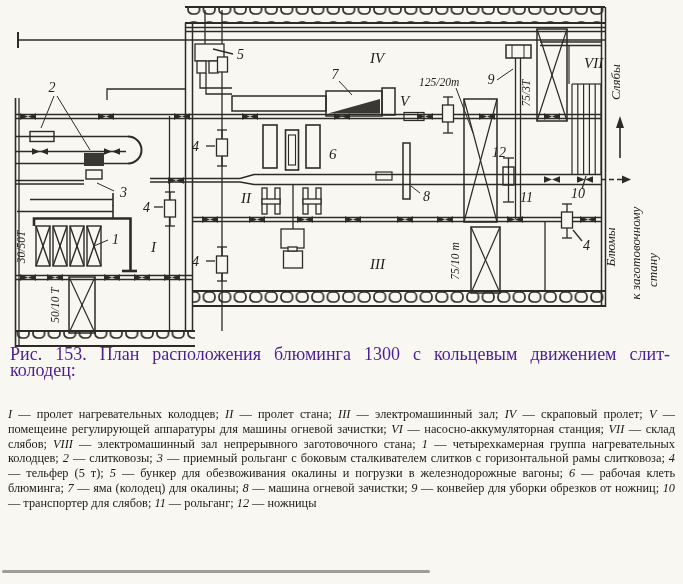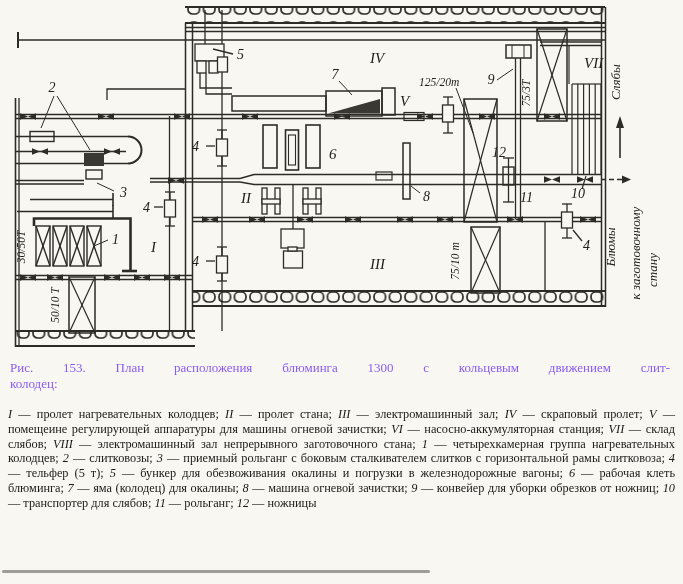--- a/index.html
+++ b/index.html
@@ -2,22 +2,22 @@
 <html><head>
 <meta charset="utf-8">
 <style>
   html,body{margin:0;padding:0;background:#e8e6e0;}
   .page{
     position:relative;width:683px;height:584px;background:#f8f7f2;
     font-family:"Liberation Serif",serif;color:#1e1d1a;overflow:hidden;
   }
   .diagram{position:absolute;left:0;top:0;width:683px;height:362px;}
   .stroke{stroke:#2d2b26;fill:none;}
-  .caption{position:absolute;left:10px;top:360px;width:660px;
-    font-size:13px;line-height:16px;color:#8b5cf6;}
+  .caption{position:absolute;left:10px;top:346px;width:660px;
+    font-size:18px;line-height:16px;color:#4c1d95;}
   .cap1{text-align:justify;text-align-last:justify;}
   .legend{position:absolute;left:8px;top:407px;width:667px;
     font-size:12.3px;line-height:14.8px;text-align:justify;color:#1b1a16;}
   .legend i{font-style:italic;}
   .smudge{position:absolute;left:2px;top:570px;width:428px;height:3px;
     background:#55534c;opacity:.55;border-radius:2px;}
   text{fill:#23211c;}
   .lb{font:italic 14px "Liberation Serif",serif;}
   .zn{font:italic 15px "Liberation Serif",serif;}
   .cr{font:italic 11.5px "Liberation Serif",serif;}

